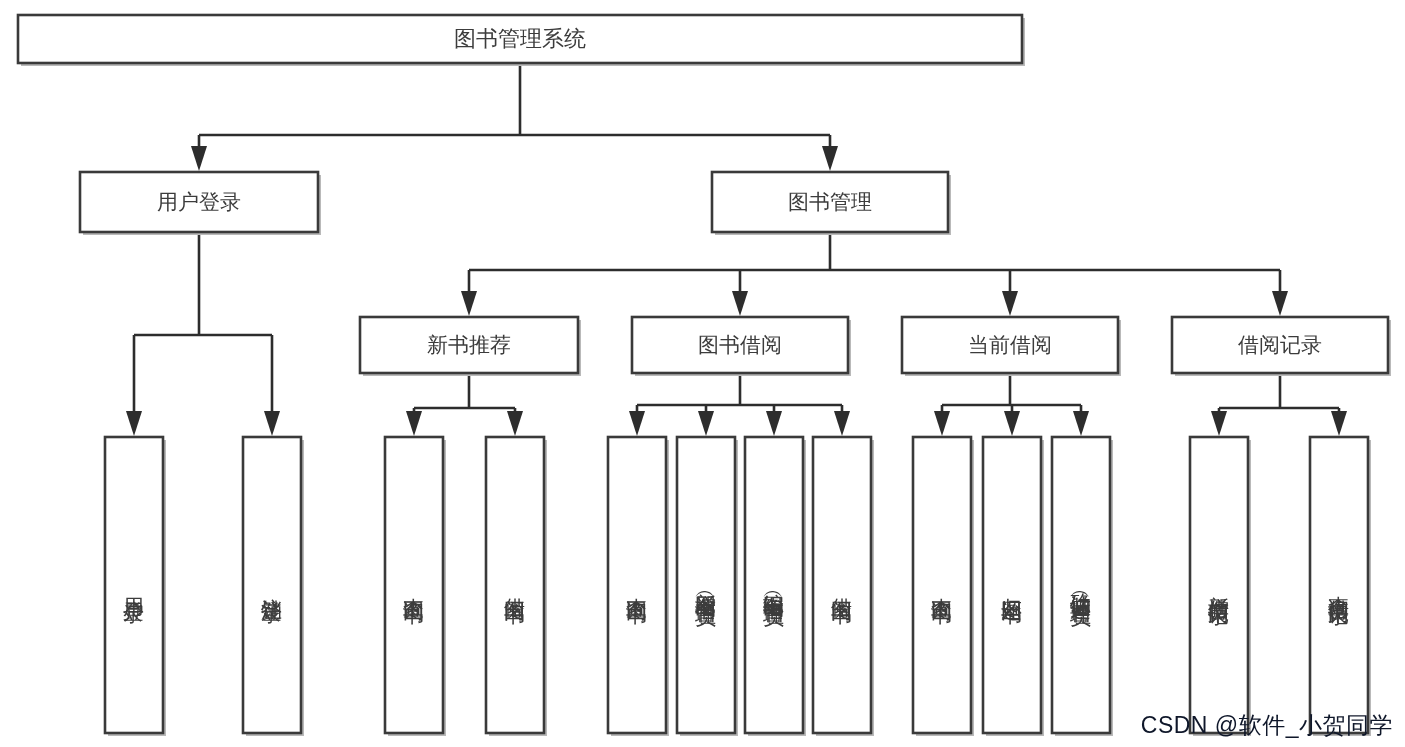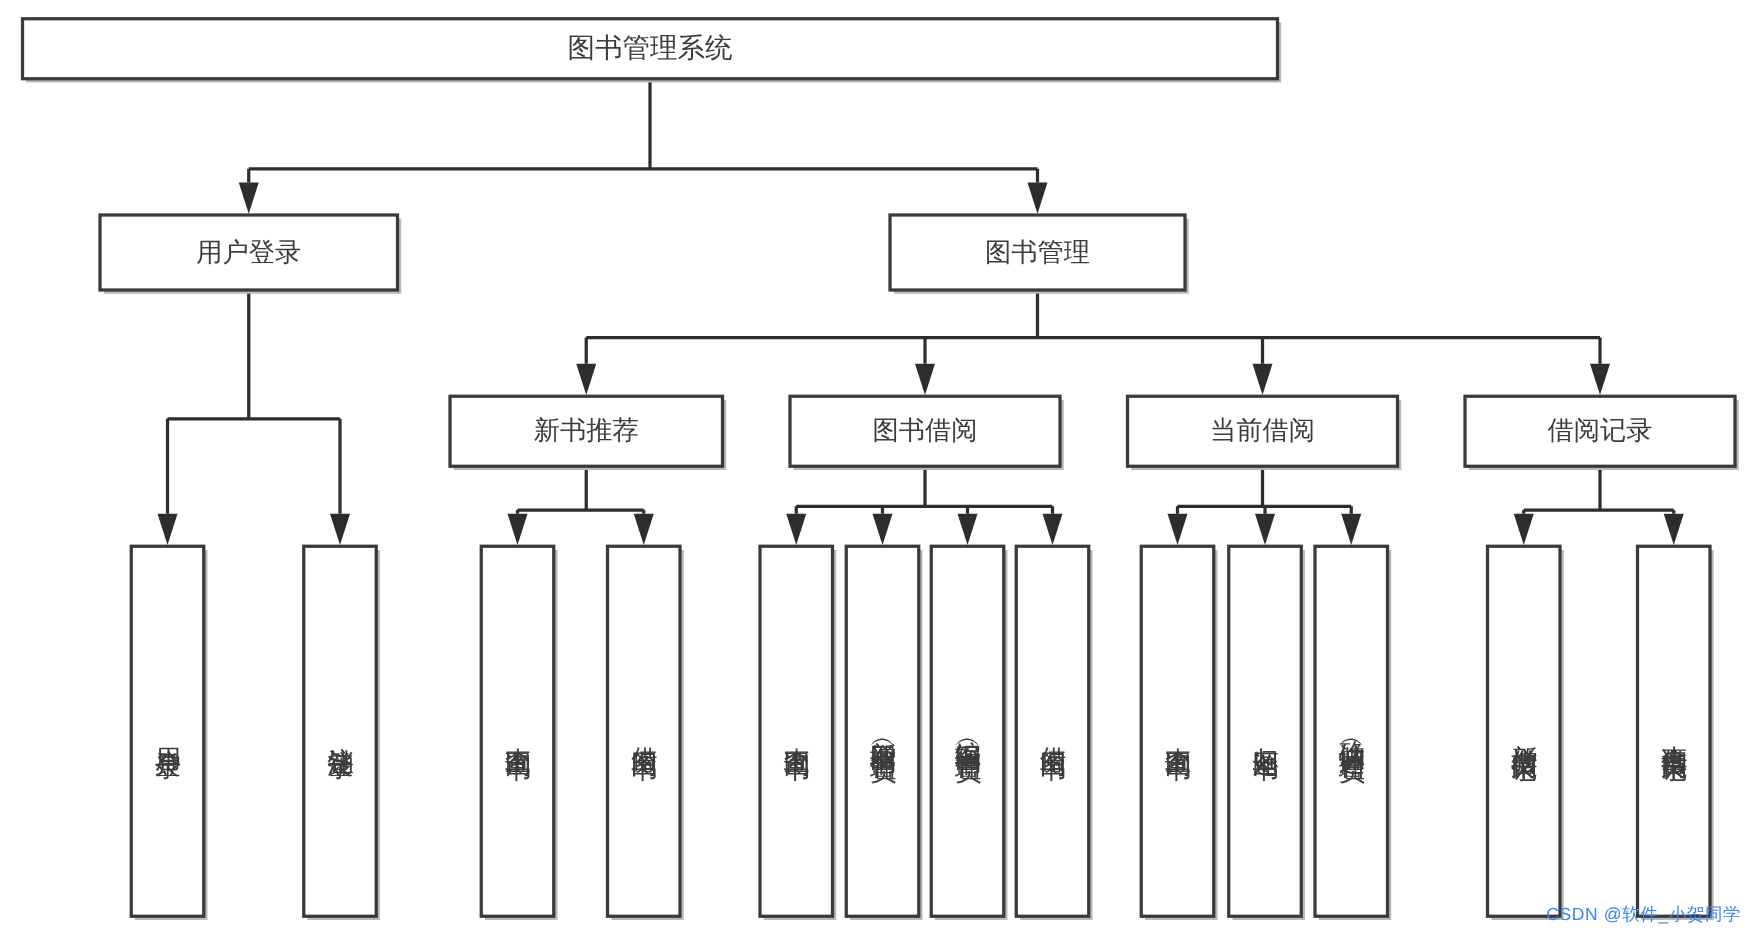--- a/index.html
+++ b/index.html
@@ -75,22 +75,22 @@
     font-size: 21px;
     line-height: 1;
     color: #3c3c3c;
     white-space: nowrap;
     text-align: center;
   }
   .watermark {
     position: absolute;
     right: 12px;
     bottom: 6px;
-    color: #3b82f6;
-    font-size: 14px;
+    color: #0f172a;
+    font-size: 23px;
     font-family: "Liberation Sans", "DejaVu Sans", sans-serif;
     letter-spacing: 0.5px;
     white-space: nowrap;
     user-select: none;
   }
 </style>
 </head>
 <body>
 
 <div id="diagram-root">

